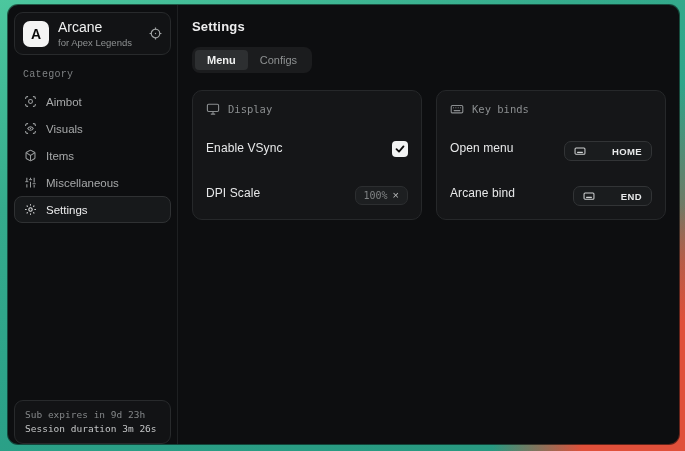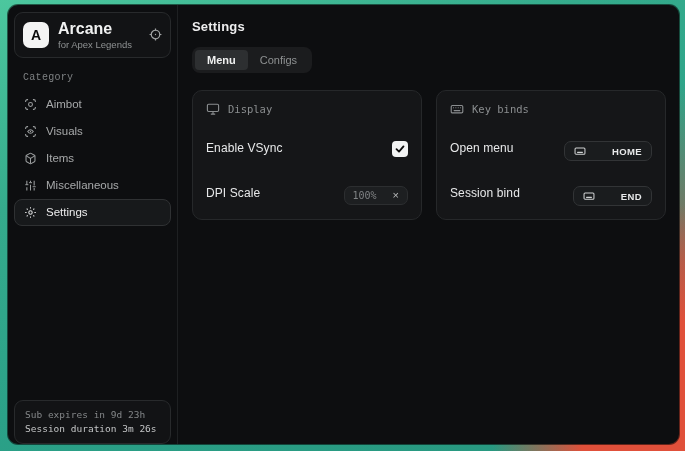--- a/index.html
+++ b/index.html
@@ -24,21 +24,21 @@
     margin:7px 6px 0 6px; padding:6px 8px;
     border:1px solid #282a2c; border-radius:9px;
     display:flex; align-items:center; gap:9px; background:#121315;
   }
   .logo-badge {
     width:26px; height:26px; border-radius:7px; background:#f4f4f4;
     color:#0b0b0b; font-weight:bold; font-size:14px;
     display:flex; align-items:center; justify-content:center; flex:0 0 26px;
   }
   .logo-text { flex:1; line-height:1.25; }
-  .logo-name { font-size:16px; font-weight:bold; color:#f0f1f1; }
+  .logo-name { font-size:14px; font-weight:normal; color:#f0f1f1; }
   .logo-sub { font-size:9.5px; color:#8f9293; }
   .logo-action { color:#9fa2a3; display:flex; align-items:center; cursor:pointer; }
   .category-label {
     margin:14px 0 8px 15px; font-family:Liberation Mono, monospace;
     font-size:10px; color:#7e8183; letter-spacing:.3px;
   }
   .nav { padding:0 6px; }
   .nav-item {
     height:27px; display:flex; align-items:center; gap:9px;
     padding:0 9px; border:1px solid transparent; border-radius:8px;
@@ -76,21 +76,21 @@
     font-family:"DejaVu Sans Mono", monospace; font-size:10.5px;
   }
   .panel-head .ph { display:flex; color:#8a8d8f; }
   .row { margin-top:25px; display:flex; align-items:flex-start; justify-content:space-between; min-height:20px; }
   .row-label { font-size:12px; color:#e7e8e9; font-weight:500; letter-spacing:.1px; }
   .checkbox {
     width:16px; height:16px; border-radius:4px; background:#f2f3f3;
     display:flex; align-items:center; justify-content:center; cursor:pointer;
   }
   .dpi-input {
-    display:flex; align-items:center; gap:15px;
+    display:flex; align-items:center; gap:4px;
     background:#1d1f21; border:1px solid #2c2e30; border-radius:7px;
     padding:3px 7px; cursor:text;
   }
   .dpi-value { font-family:"DejaVu Sans Mono", monospace; font-size:10px; color:#808385; }
   .dpi-clear { font-size:11px; color:#b9bbbc; line-height:1; cursor:pointer; padding:0 1px; }
   .bind-btn {
     display:flex; align-items:center; gap:6px;
     background:#1a1c1e; border:1px solid #323436; border-radius:7px;
     padding:3px 9px; cursor:pointer;
   }
@@ -242,21 +242,21 @@
               <svg width="12" height="12" viewBox="0 0 16 16" fill="none" stroke="currentColor" stroke-width="1.4">
                 <rect x="1.4" y="4" width="13.2" height="8.4" rx="1.4"></rect>
                 <path d="M4.7 9.8h6.6" stroke-linecap="round"></path>
               </svg>
             </span>
             <span class="bind-key">HOME</span>
           </span>
         </div>
 
         <div class="row">
-          <span class="row-label">Session bind</span>
+          <span class="row-label">Arcane bind</span>
           <span class="bind-btn">
             <span class="bk">
               <svg width="12" height="12" viewBox="0 0 16 16" fill="none" stroke="currentColor" stroke-width="1.4">
                 <rect x="1.4" y="4" width="13.2" height="8.4" rx="1.4"></rect>
                 <path d="M4.7 9.8h6.6" stroke-linecap="round"></path>
               </svg>
             </span>
             <span class="bind-key">END</span>
           </span>
         </div>

